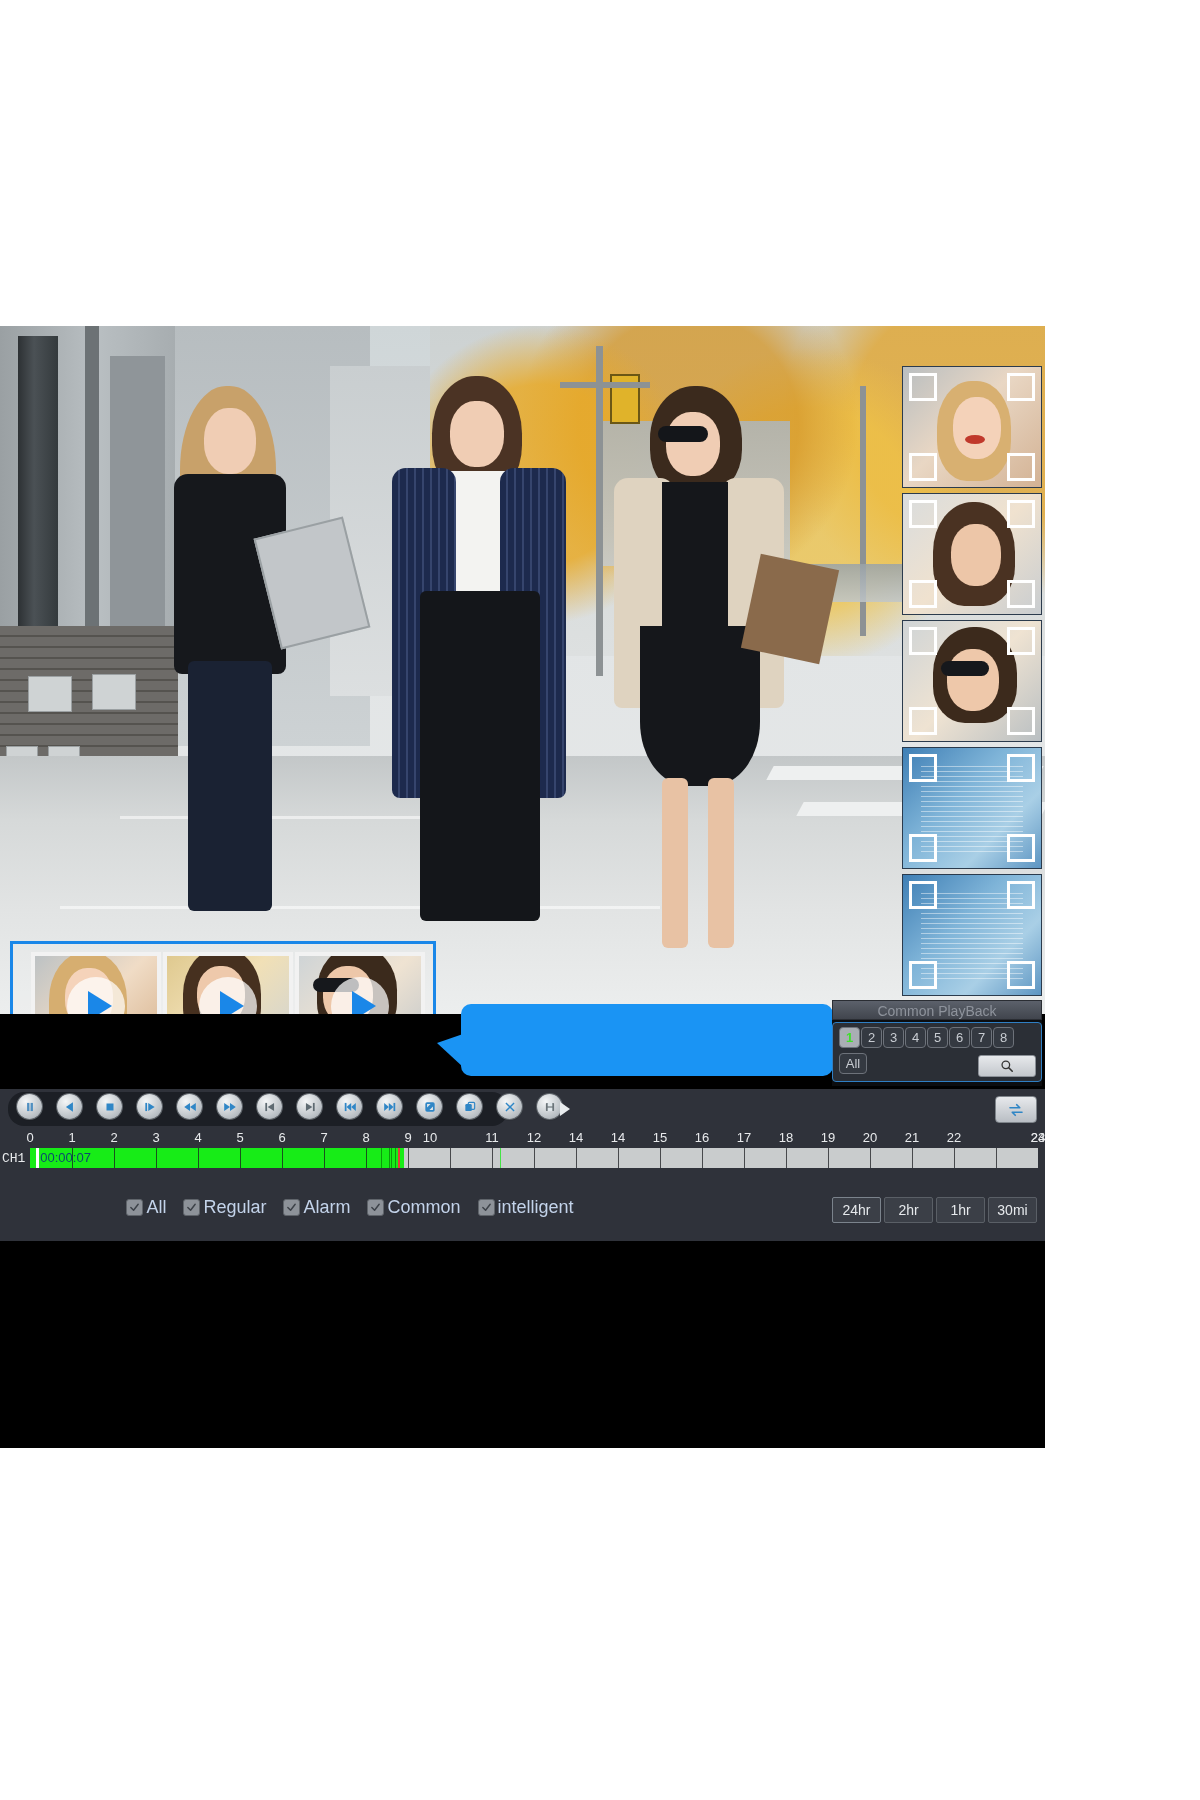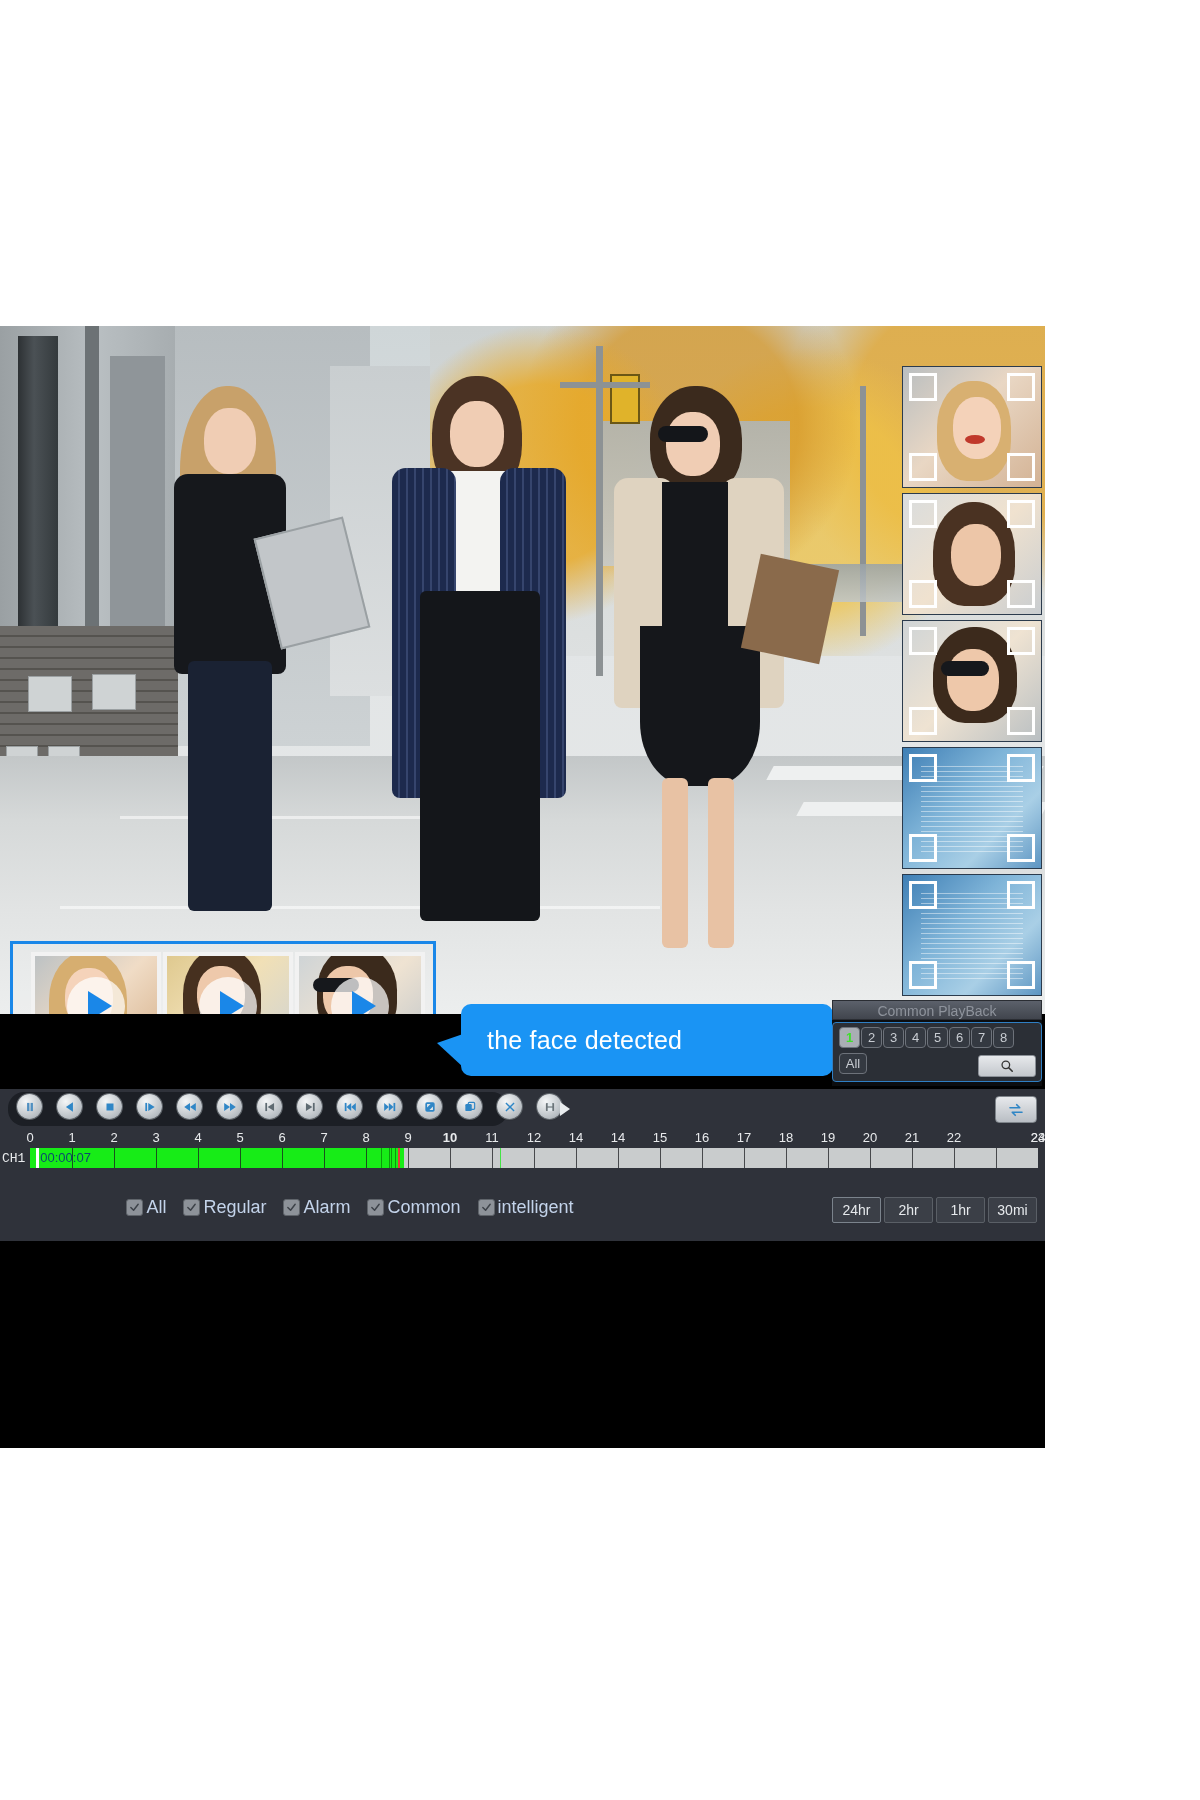--- a/index.html
+++ b/index.html
@@ -305,21 +305,20 @@
           </div>
           <div class="playbtn">
               <i></i>
             </div>
         </div>
       </div>
     </div>
 
     <div id="callout">
       <div class="txt">
-        <div>the face detected</div>
       </div>
     </div>
 
     <div id="cpb">
       <div class="title">Common PlayBack</div>
       <div class="body">
         <div>
           <span class="chbtn on">1</span><span class="chbtn">2</span><span class="chbtn">3</span><span class="chbtn">4</span><span class="chbtn">5</span><span class="chbtn">6</span><span class="chbtn">7</span><span class="chbtn">8</span>
         </div>
         <span class="allbtn">All</span>
@@ -436,21 +435,21 @@
           <span class="tick" style="left: 0px;">0</span>
           <span class="tick" style="left: 42px;">1</span>
           <span class="tick" style="left: 84px;">2</span>
           <span class="tick" style="left: 126px;">3</span>
           <span class="tick" style="left: 168px;">4</span>
           <span class="tick" style="left: 210px;">5</span>
           <span class="tick" style="left: 252px;">6</span>
           <span class="tick" style="left: 294px;">7</span>
           <span class="tick" style="left: 336px;">8</span>
           <span class="tick" style="left: 378px;">9</span>
-          <span class="tick" style="left: 420px; font-weight: bold;">10</span>
+          <span class="tick" style="left: 400px;">10</span>
           <span class="tick" style="left: 462px;">11</span>
           <span class="tick" style="left: 504px;">12</span>
           <span class="tick" style="left: 546px;">14</span>
           <span class="tick" style="left: 588px;">14</span>
           <span class="tick" style="left: 630px;">15</span>
           <span class="tick" style="left: 672px;">16</span>
           <span class="tick" style="left: 714px;">17</span>
           <span class="tick" style="left: 756px;">18</span>
           <span class="tick" style="left: 798px;">19</span>
           <span class="tick" style="left: 840px;">20</span>

